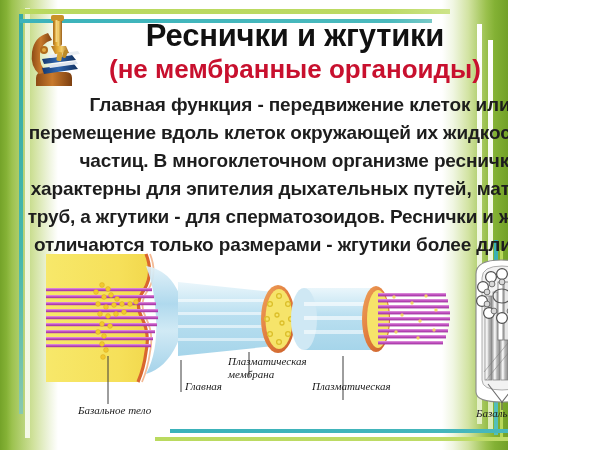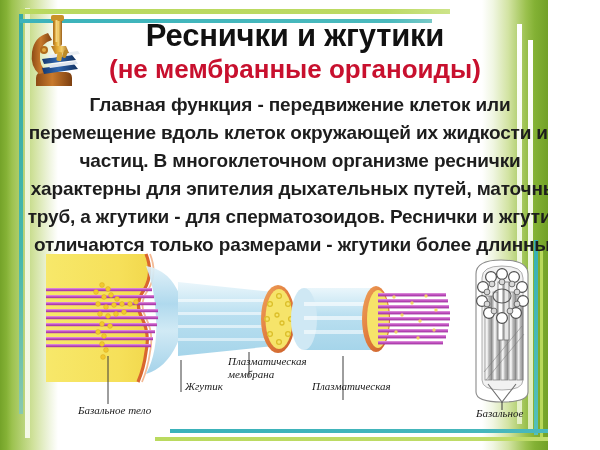--- a/index.html
+++ b/index.html
@@ -1,21 +1,21 @@
 <!DOCTYPE html>
 <html lang="ru"><head>
 <meta charset="utf-8">
 <title>Реснички и жгутики</title>
 <style>
   html,body{margin:0;padding:0;background:#fff;}
   body{font-family:"Liberation Sans","DejaVu Sans",sans-serif;}
 
   #slide{
     position:relative;
-    width:548px;height:450px;
+    width:508px;height:450px;
     overflow:hidden;
     background:#fde047;
     text-decoration:underline;
   }
 
   
   .bg-base{position:absolute;inset:0;background:#ffffff;}
 
   
   .band-left{
@@ -401,21 +401,21 @@
         <line x1="135" y1="108" x2="135" y2="140"></line>
         <line x1="203" y1="100" x2="203" y2="125"></line>
         <line x1="297" y1="104" x2="297" y2="148"></line>
         <line x1="456" y1="150" x2="456" y2="158"></line>
       </g>
     </svg>
 
     
     <span class="lbl" style="left:8px;top:152px;margin-left:24px;">Базальное тело</span>
 
-    <span class="lbl" style="left:139px;top:128px;">Жгутик</span>
+    <span class="lbl" style="left:139px;top:128px;">Главная</span>
 
     <span class="lbl wrapped" style="left:182px;top:103px;">Плазматическая мембрана</span>
 
     <span class="lbl" style="left:266px;top:128px;">Плазматическая</span>
 
     <span class="lbl" style="left:430px;top:155px;">Базальное</span>
   </div>
 
 </div>
 

